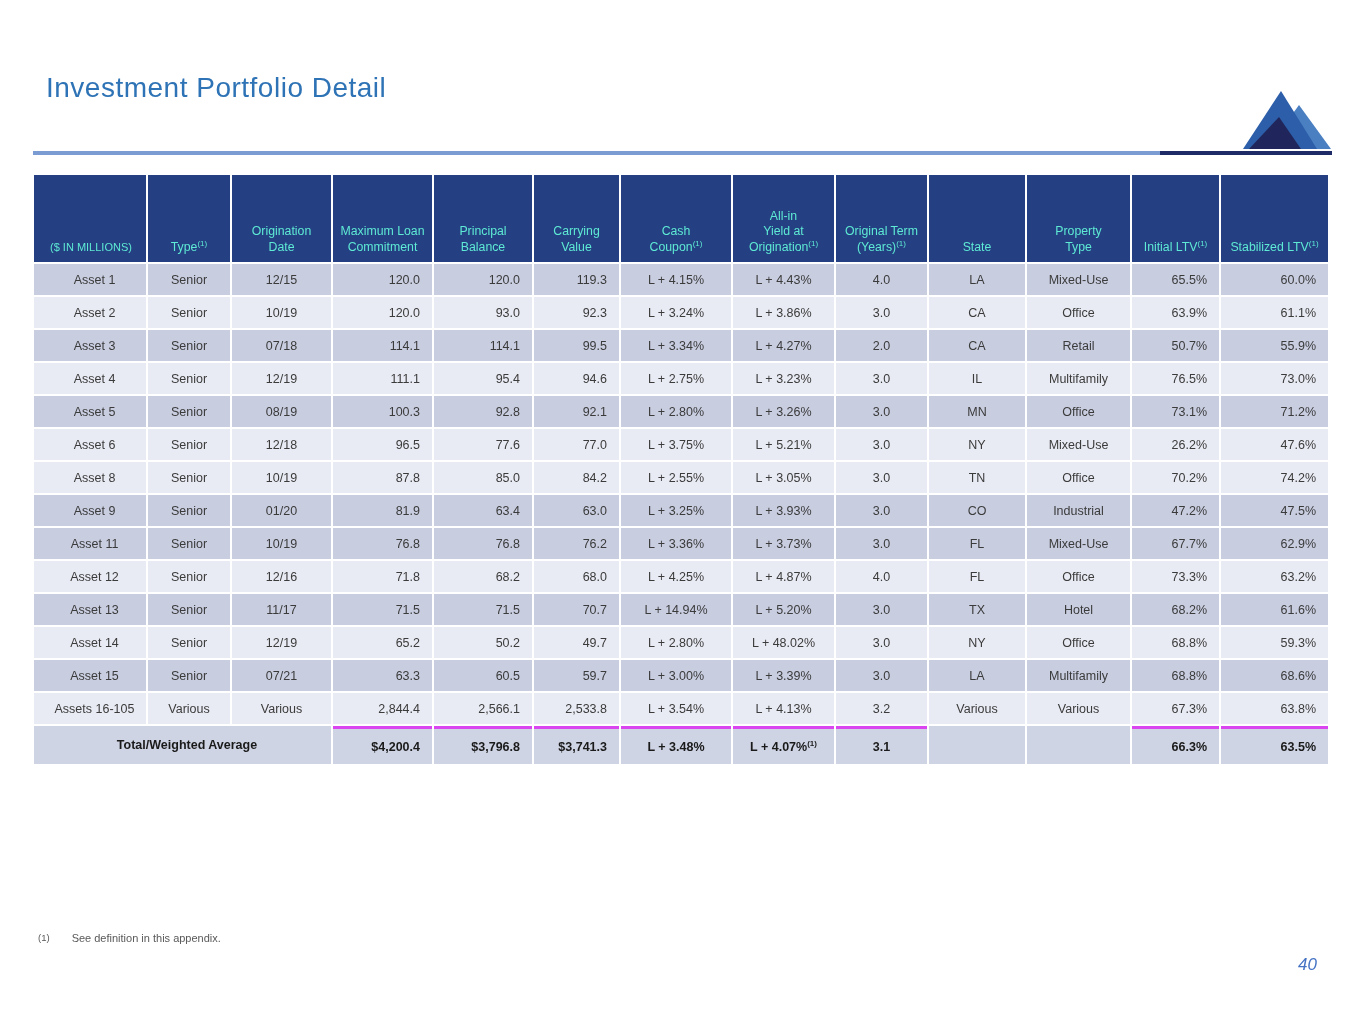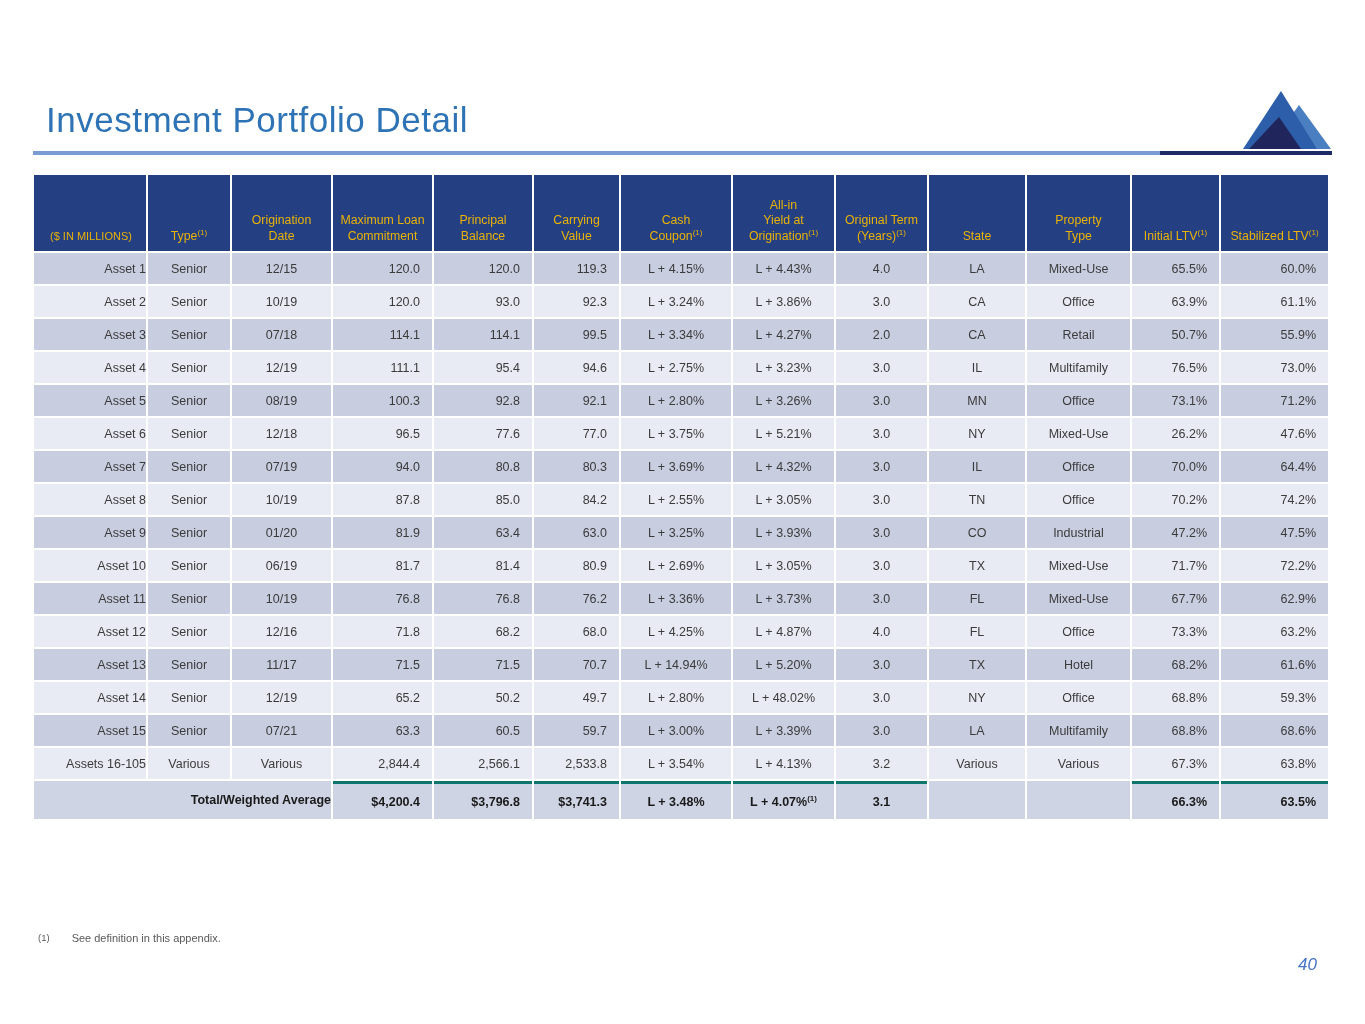--- a/index.html
+++ b/index.html
@@ -2,58 +2,58 @@
 <html style="--header-bg: #243F82; --row-dark: #C8CDE0; --row-light: #E9EBF4; --total-bg: #CFD4E4; --title-blue: #2E73B5; --rule-blue: #7B9CD3; --rule-dark: #1F2B66; --page-blue: #4573C4;"><head>
 <meta charset="utf-8">
 <style>
   * { margin:0; padding:0; box-sizing:border-box; }
   html,body { background:#ffffff; }
   body { font-family:"Liberation Sans", sans-serif; }
   .slide {
     position:relative; width:1365px; height:1024px; background:#fff; overflow:hidden;
   }
   .title {
-    position:absolute; left:46px; top:100px;
-    font-size:35px; font-weight:400; letter-spacing:0.5px;
+    position:absolute; left:46px; top:72px;
+    font-size:28px; font-weight:400; letter-spacing:0.5px;
     color:var(--title-blue,#2E73B5);
   }
   .rule {
     position:absolute; left:33px; top:151px; width:1299px; height:4px;
     background:var(--rule-blue,#7B9CD3);
   }
   .rule-dark-seg {
     position:absolute; left:1160px; top:151px; width:172px; height:4px;
     background:var(--rule-dark,#1F2B66);
   }
   .logo {
     position:absolute; left:1237px; top:86px; width:96px; height:64px;
   }
   
   .tbl-wrap { position:absolute; left:32px; top:173px; }
   table {
     border-collapse:separate; border-spacing:2px; table-layout:fixed;
     font-size:12.5px; color:#3b3b3b;
   }
   th {
-    background:var(--header-bg,#243F82); color:#eab308; font-weight:400;
-    height:76px; vertical-align:bottom; text-align:center;
+    background:var(--header-bg,#243F82); color:#5eead4; font-weight:400;
+    height:87px; vertical-align:bottom; text-align:center;
     padding:0 3px 7px 3px; font-size:12.3px; line-height:1.25;
   }
   th.hl { text-align:left; padding-left:16px; font-size:11px; }
   .hlabel { white-space:pre-line; }
   sup { font-size:8px; vertical-align:super; line-height:0; }
   td { height:31px; vertical-align:middle; white-space:nowrap; }
   tbody tr.dark  td { background:var(--row-dark,#C8CDE0); }
   tbody tr.light td { background:var(--row-light,#E9EBF4); }
   tfoot td {
     background:var(--total-bg,#CFD4E4); font-weight:700; color:#1a1a1a;
     height:38px;
   }
-  tfoot td.bt { border-top:3px solid #0f766e; height:35px; }
-  .al { text-align:right;  padding-left:9px; }
+  tfoot td.bt { border-top:3px solid #d946ef; height:35px; }
+  .al { text-align:center;  padding-left:9px; }
   .ac { text-align:center; }
   .ar { text-align:right; padding-right:12px; }
   
   .footnote {
     position:absolute; left:38px; top:932px; font-size:11px; color:#595959;
   }
   .footnote .mark { font-size:9.5px; margin-right:22px; vertical-align:1px; }
   .page-num {
     position:absolute; right:48px; top:955px; font-size:17px; font-style:italic;
     color:var(--page-blue,#4573C4);
@@ -202,35 +202,20 @@
             <td class="ar">77.6</td>
             <td class="ar">77.0</td>
             <td class="ac">L + 3.75%</td>
             <td class="ac">L + 5.21%</td>
             <td class="ac">3.0</td>
             <td class="ac">NY</td>
             <td class="ac">Mixed-Use</td>
             <td class="ar">26.2%</td>
             <td class="ar">47.6%</td>
           </tr>
-          <tr class="dark">
-            <td class="al">Asset 7</td>
-            <td class="ac">Senior</td>
-            <td class="ac">07/19</td>
-            <td class="ar">94.0</td>
-            <td class="ar">80.8</td>
-            <td class="ar">80.3</td>
-            <td class="ac">L + 3.69%</td>
-            <td class="ac">L + 4.32%</td>
-            <td class="ac">3.0</td>
-            <td class="ac">IL</td>
-            <td class="ac">Office</td>
-            <td class="ar">70.0%</td>
-            <td class="ar">64.4%</td>
-          </tr>
           <tr class="light">
             <td class="al">Asset 8</td>
             <td class="ac">Senior</td>
             <td class="ac">10/19</td>
             <td class="ar">87.8</td>
             <td class="ar">85.0</td>
             <td class="ar">84.2</td>
             <td class="ac">L + 2.55%</td>
             <td class="ac">L + 3.05%</td>
             <td class="ac">3.0</td>
@@ -246,35 +231,20 @@
             <td class="ar">81.9</td>
             <td class="ar">63.4</td>
             <td class="ar">63.0</td>
             <td class="ac">L + 3.25%</td>
             <td class="ac">L + 3.93%</td>
             <td class="ac">3.0</td>
             <td class="ac">CO</td>
             <td class="ac">Industrial</td>
             <td class="ar">47.2%</td>
             <td class="ar">47.5%</td>
-          </tr>
-          <tr class="light">
-            <td class="al">Asset 10</td>
-            <td class="ac">Senior</td>
-            <td class="ac">06/19</td>
-            <td class="ar">81.7</td>
-            <td class="ar">81.4</td>
-            <td class="ar">80.9</td>
-            <td class="ac">L + 2.69%</td>
-            <td class="ac">L + 3.05%</td>
-            <td class="ac">3.0</td>
-            <td class="ac">TX</td>
-            <td class="ac">Mixed-Use</td>
-            <td class="ar">71.7%</td>
-            <td class="ar">72.2%</td>
           </tr>
           <tr class="dark">
             <td class="al">Asset 11</td>
             <td class="ac">Senior</td>
             <td class="ac">10/19</td>
             <td class="ar">76.8</td>
             <td class="ar">76.8</td>
             <td class="ar">76.2</td>
             <td class="ac">L + 3.36%</td>
             <td class="ac">L + 3.73%</td>

